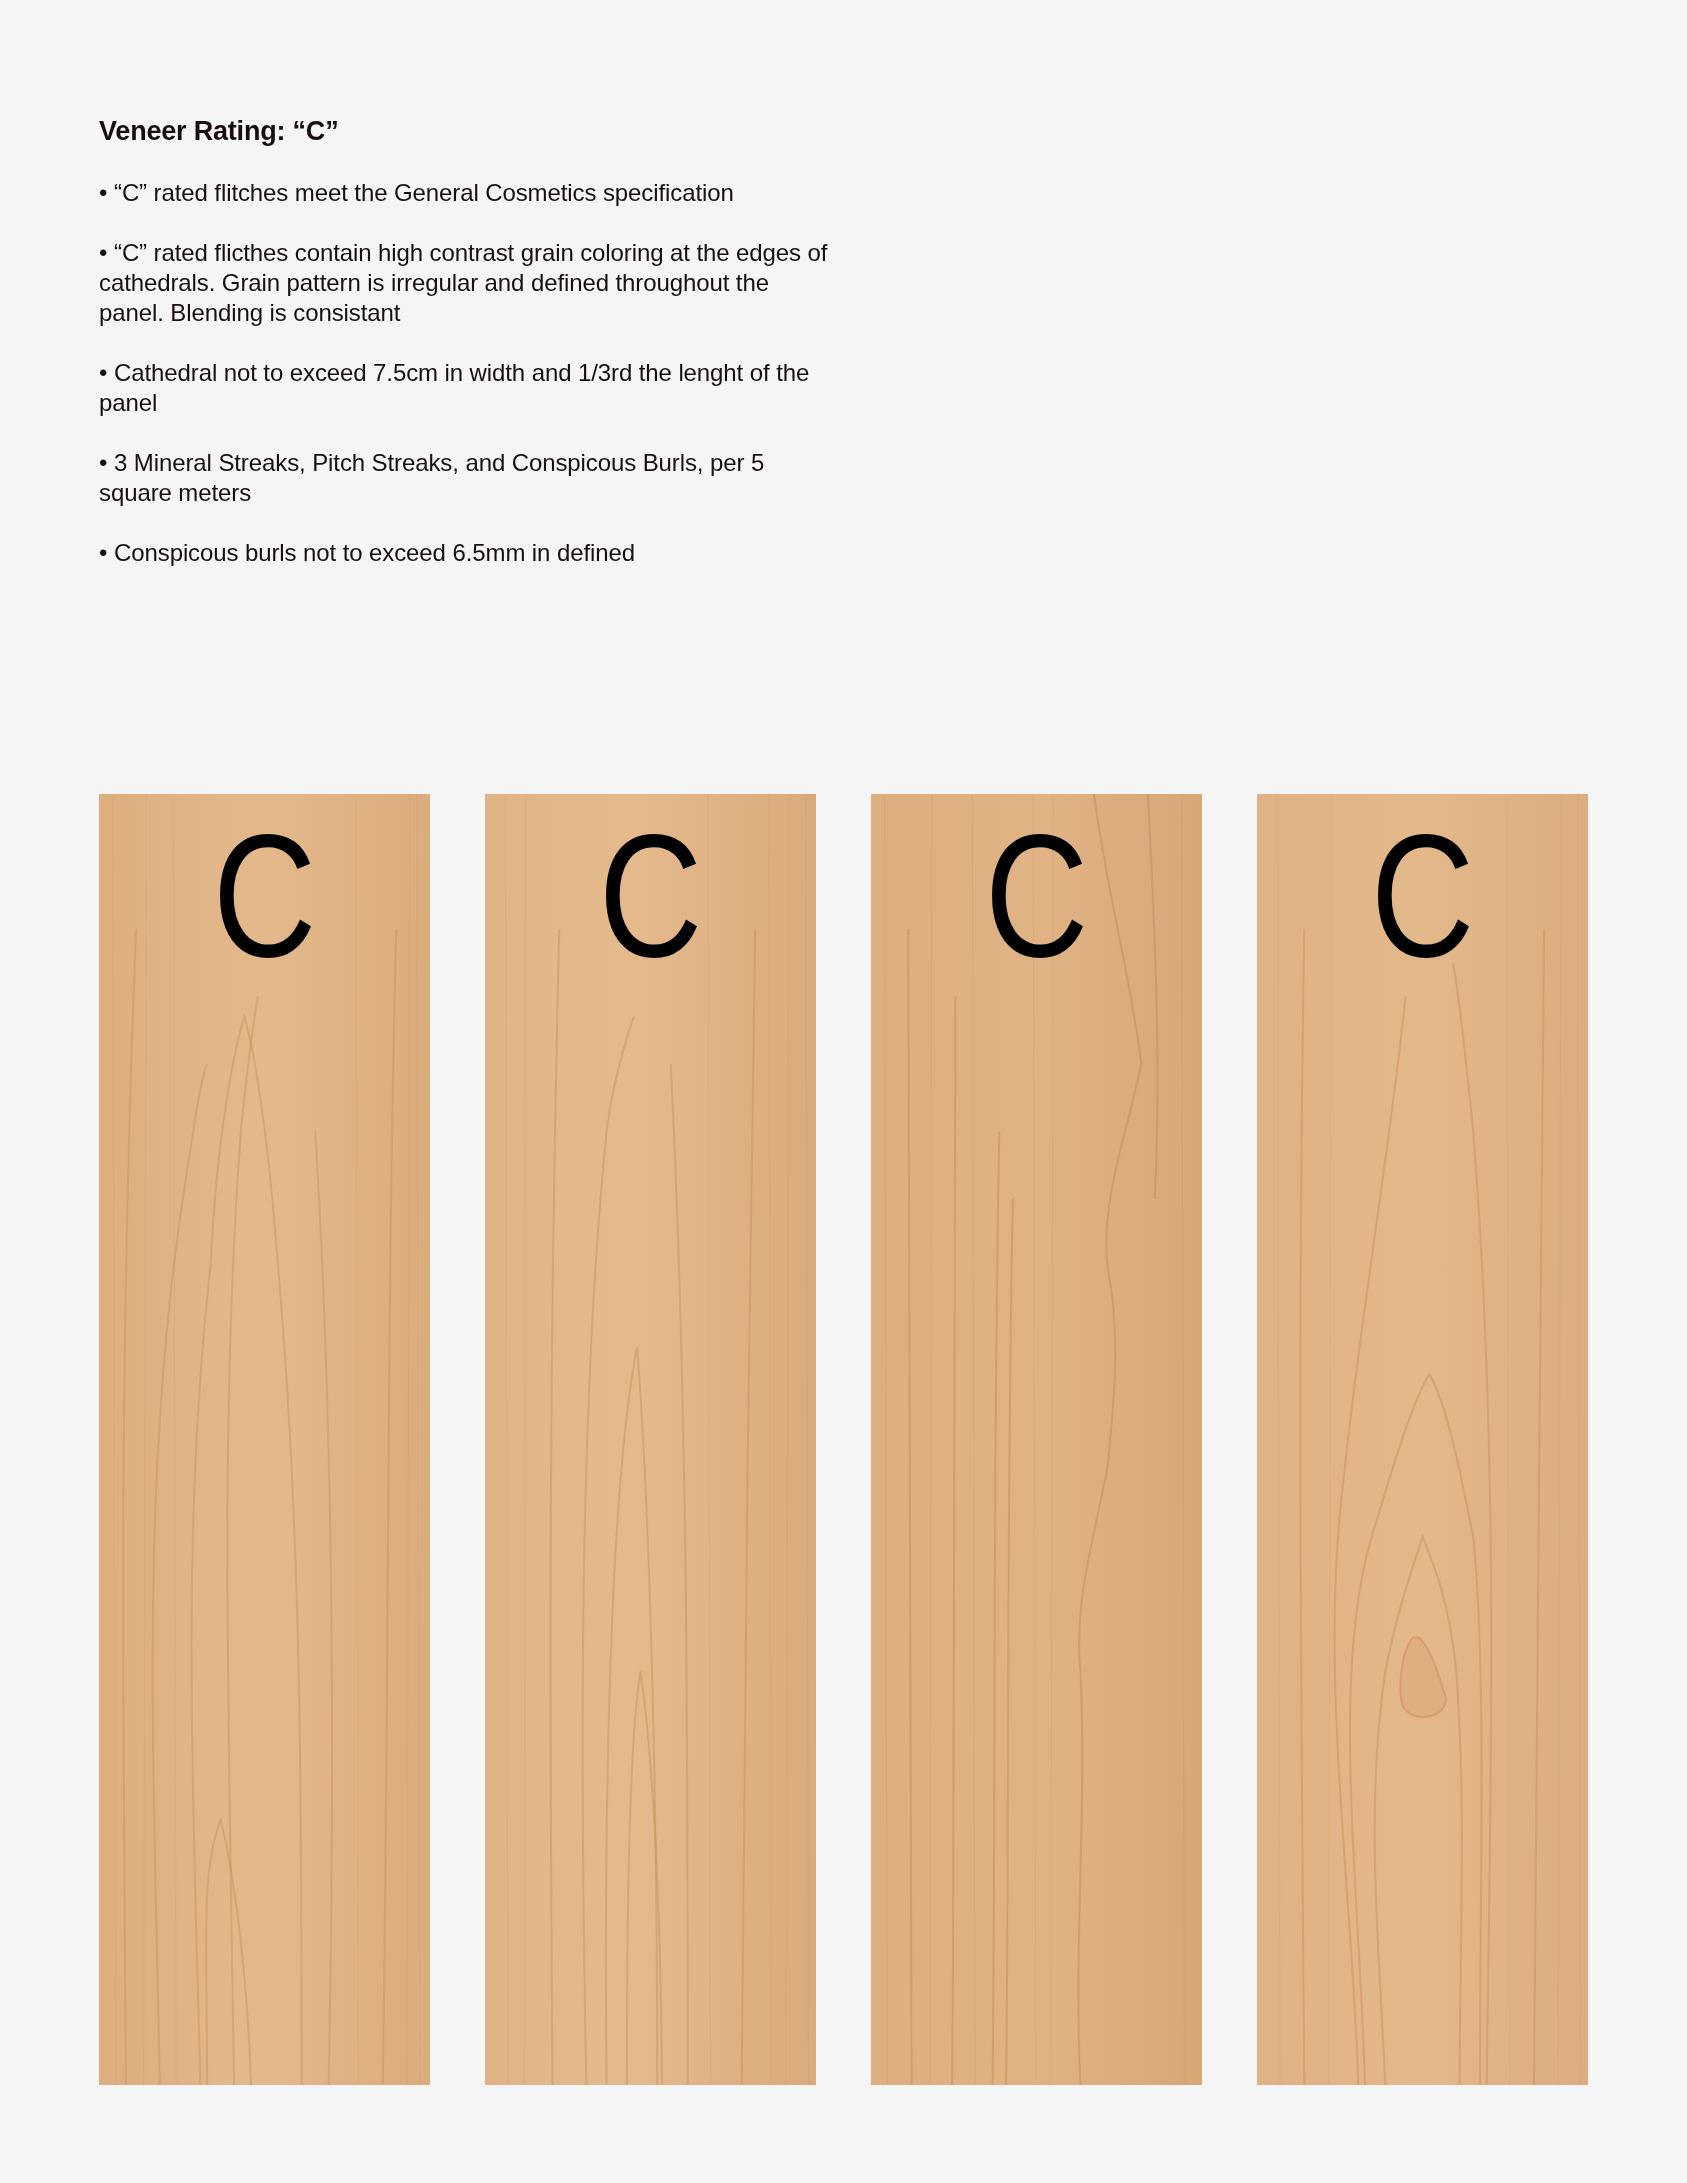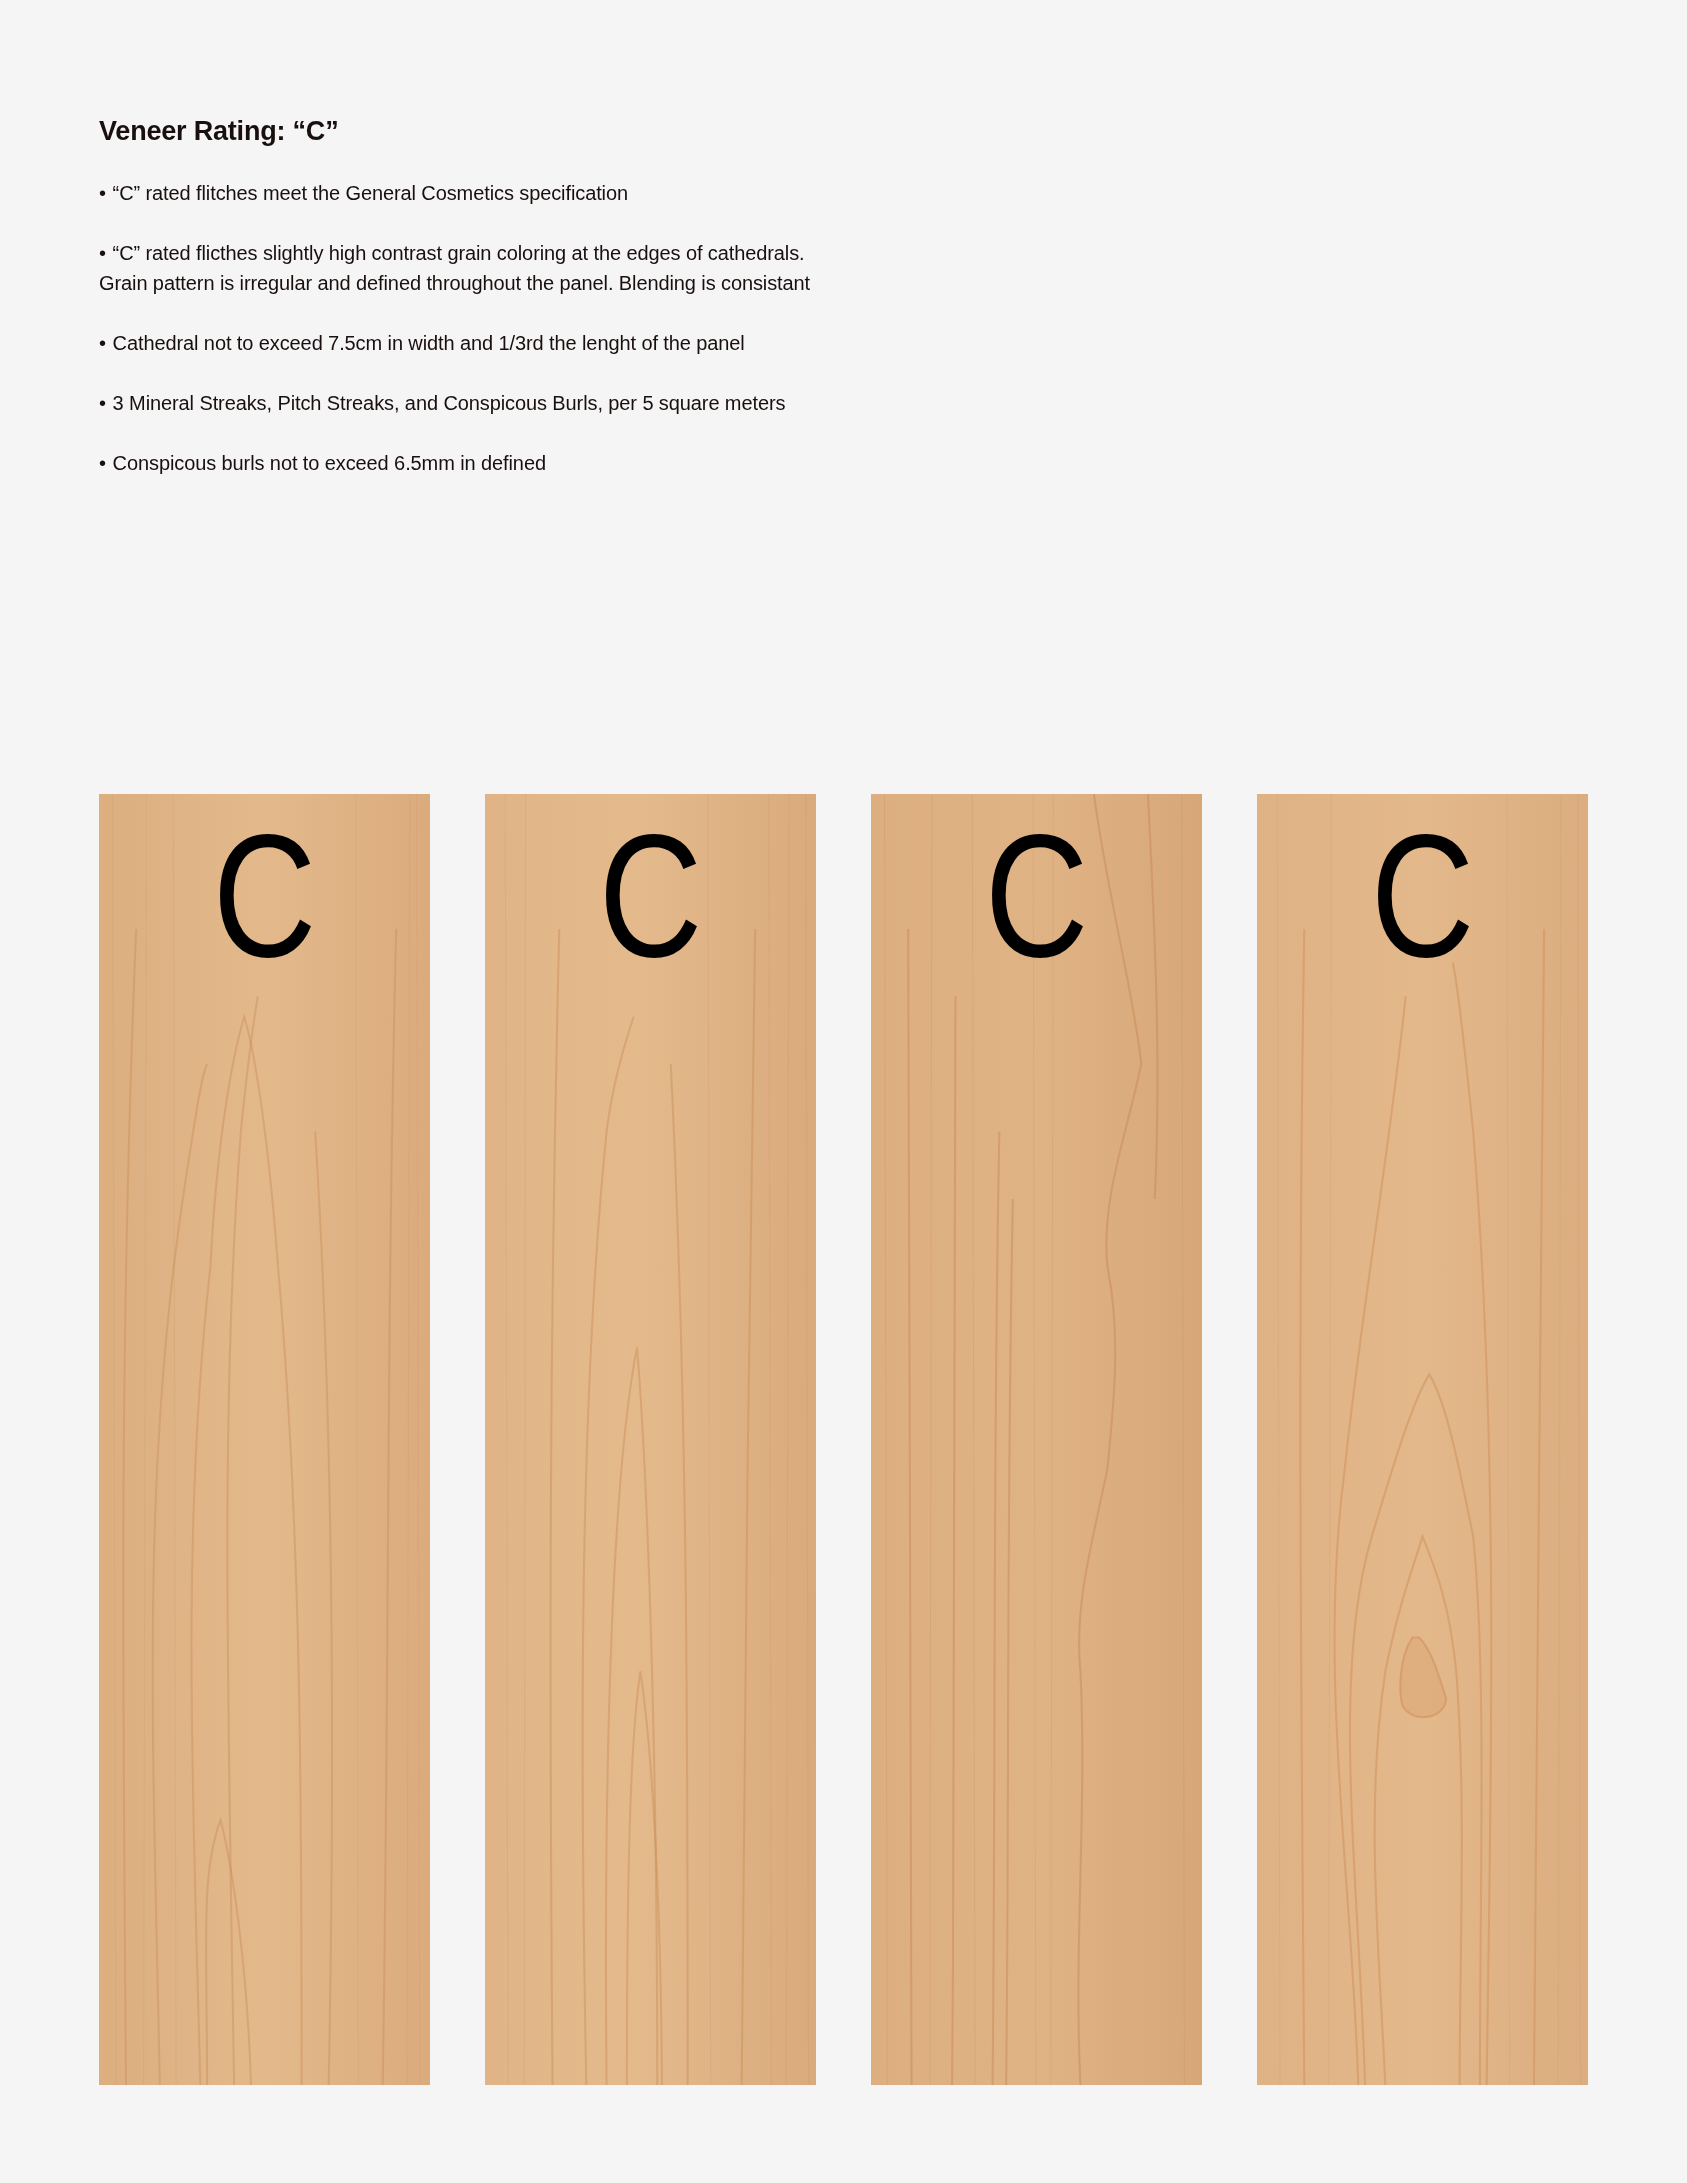--- a/index.html
+++ b/index.html
@@ -18,21 +18,21 @@
     }
     .spec h1 {
       margin: 0 0 26px 0;
       font-size: 27px;
       font-weight: bold;
       line-height: 42px;
       letter-spacing: -0.2px;
     }
     .spec ul { list-style: none; margin: 0; padding: 0; }
     .spec li {
-      font-size: 20px;
+      font-size: 24px;
       line-height: 30px;
       margin: 0 0 30px 0;
       letter-spacing: -0.1px;
     }
     .spec li .bullet { margin-right: 6.7px; }
     .panels {
       position: absolute;
       top: 794px; left: 0; width: 1687px; height: 1291px;
     }
     .panel {
@@ -55,21 +55,21 @@
       transform: scaleX(0.82);
     }
   </style>
 </head>
 <body>
 
 <section class="spec">
   <h1>Veneer Rating: “C”</h1>
   <ul>
     <li><span class="bullet">•</span><span>“C” rated flitches meet the General Cosmetics specification</span></li>
-    <li><span class="bullet">•</span><span>“C” rated flicthes slightly high contrast grain coloring at the edges of cathedrals. Grain pattern is irregular and defined throughout the panel. Blending is consistant</span></li>
+    <li><span class="bullet">•</span><span>“C” rated flicthes contain high contrast grain coloring at the edges of cathedrals. Grain pattern is irregular and defined throughout the panel. Blending is consistant</span></li>
     <li><span class="bullet">•</span><span>Cathedral not to exceed 7.5cm in width and 1/3rd the lenght of the panel</span></li>
     <li><span class="bullet">•</span><span>3 Mineral Streaks, Pitch Streaks, and Conspicous Burls, per 5 square meters</span></li>
     <li><span class="bullet">•</span><span>Conspicous burls not to exceed 6.5mm in defined</span></li>
   </ul>
 </section>
 
 <section class="panels">
   <div class="panel" style="left:99px;">
     <svg class="grain" width="331" height="1291" viewBox="0 0 490 1913" preserveAspectRatio="none">
       <defs>

